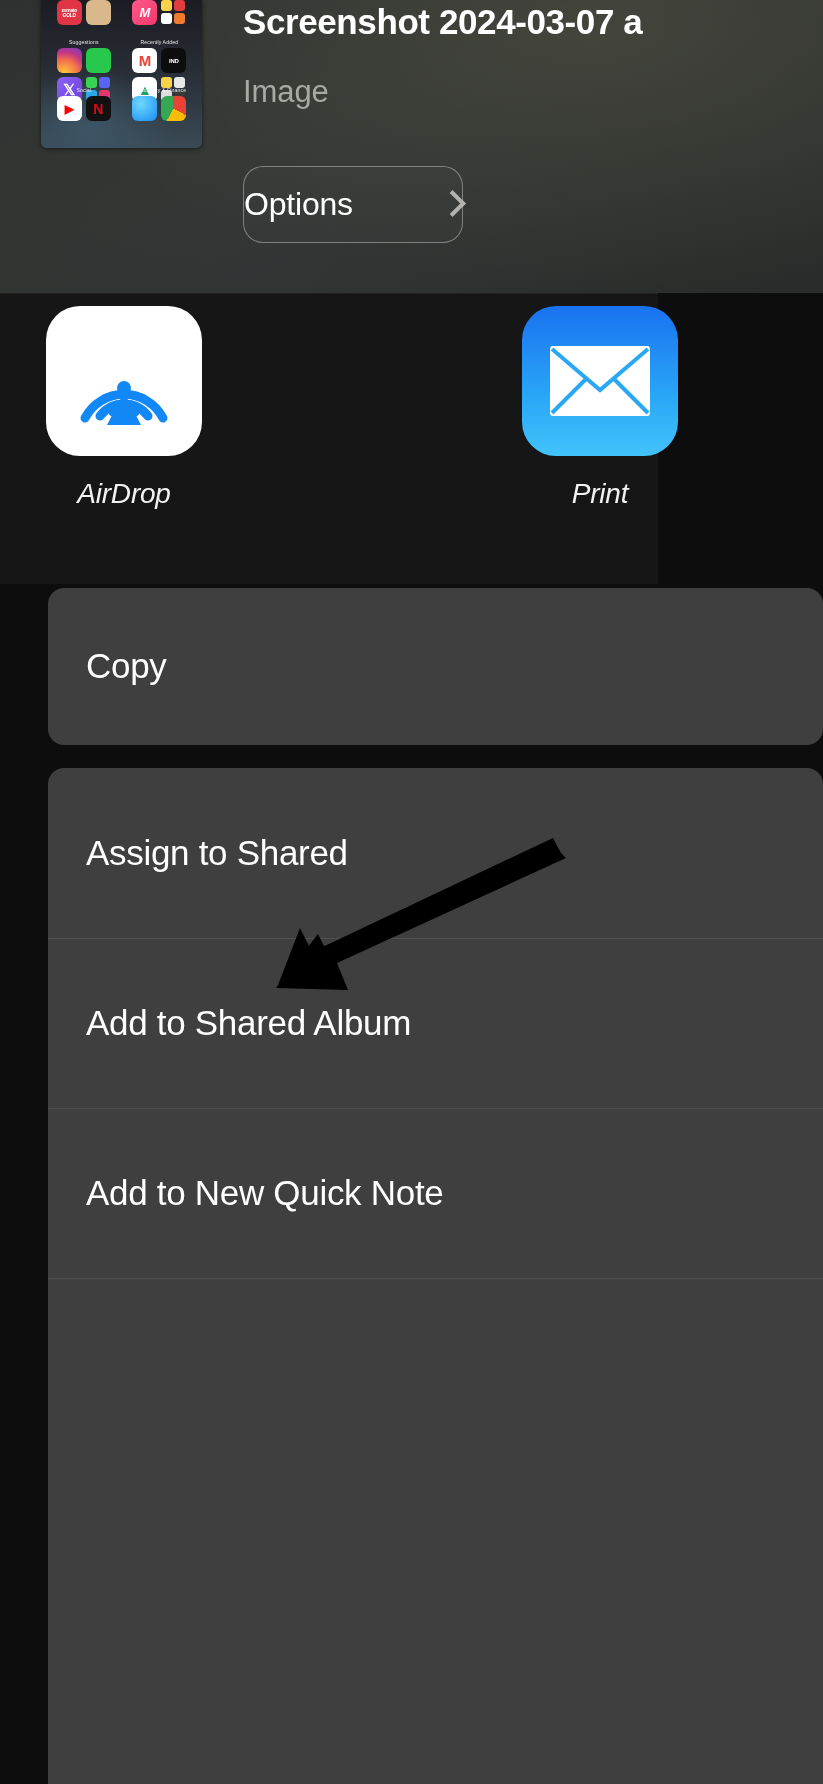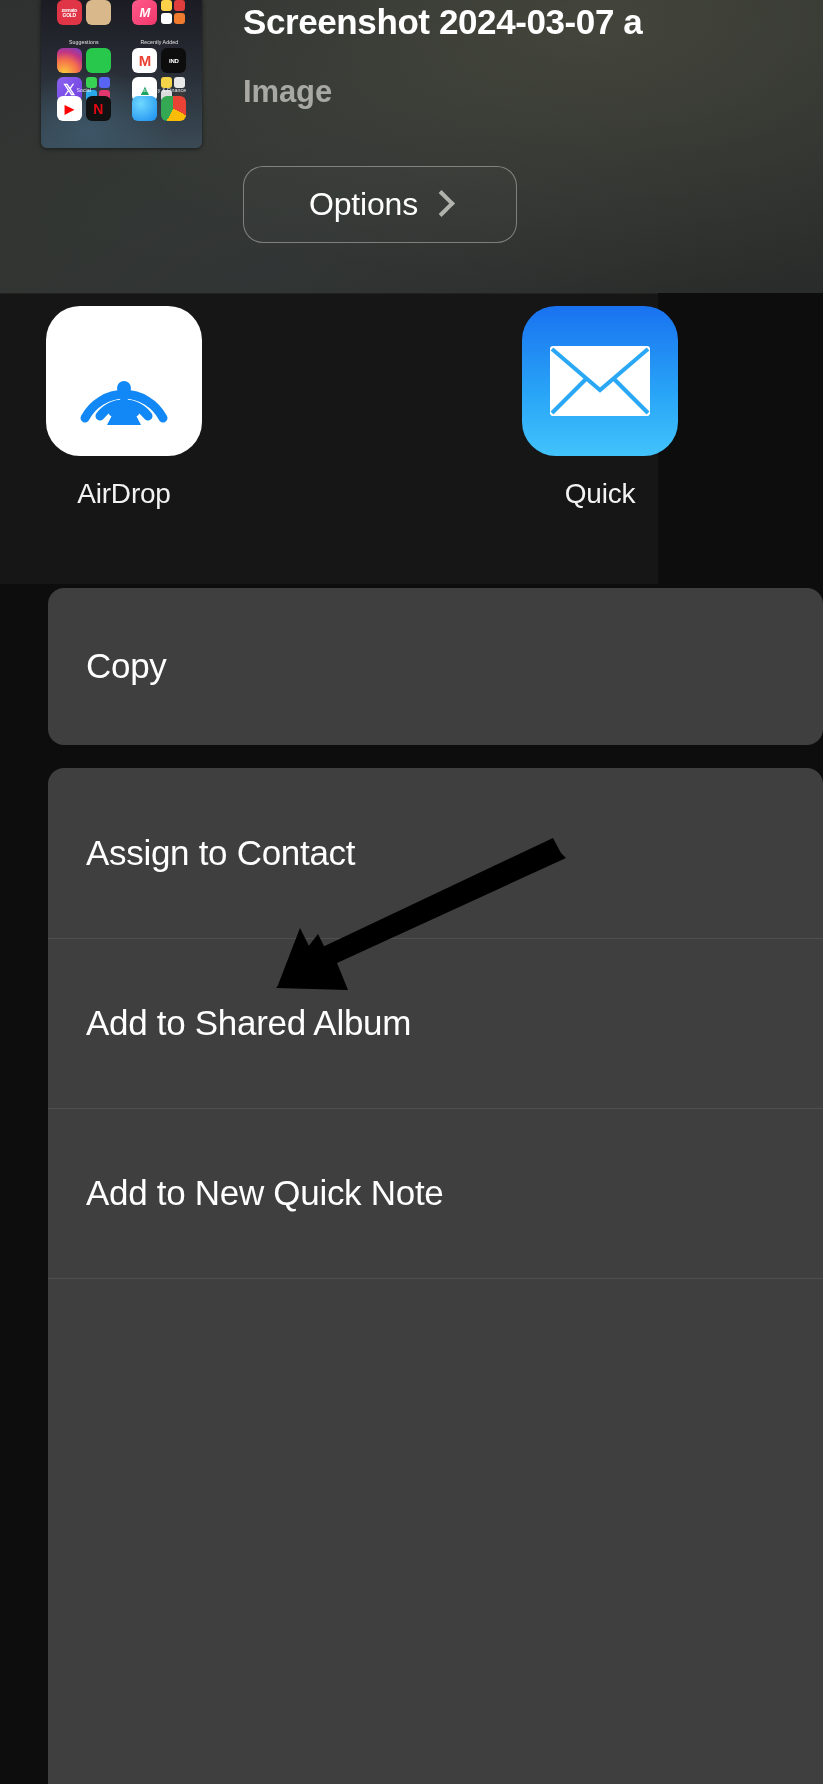--- a/index.html
+++ b/index.html
@@ -91,32 +91,31 @@
     color: #ffffff;
     white-space: nowrap;
     letter-spacing: -0.4px;
   }
   .hdr-sub {
     position: absolute;
     left: 243px; top: 74px;
     font-size: 31px;
     color: #a9a9a4;
     letter-spacing: -0.1px;
-    font-weight: bold;
   }
   .options-btn {
     position: absolute;
     left: 243px; top: 166px;
-    width: 274px; height: 77px;
+    width: 220px; height: 77px;
     border: 1.6px solid rgba(190,190,185,0.55);
     border-radius: 20px;
     box-sizing: border-box;
     display: flex;
     align-items: center;
-    justify-content: center;
+    justify-content: space-between;
     gap: 14px;
     background: rgba(255,255,255,0.015);
   }
   .options-label {
     font-size: 32px;
     color: #ffffff;
     letter-spacing: -0.2px;
   }
   .chev {
     width: 15px; height: 15px;
@@ -127,20 +126,21 @@
   }
 
   
   .approw {
     position: absolute;
     left: 0; top: 293px;
     width: 658px;
     height: 290px;
     background: #161616;
     border-top: 1px solid rgba(255,255,255,0.05);
+    font-style: italic;
   }
   .apptile {
     position: absolute;
     top: 12px;
     width: 156px;
   }
   .appicon {
     width: 156px; height: 150px;
     border-radius: 34px;
     position: relative;
@@ -343,33 +343,33 @@
     <div class="apptile" style="left:522px;">
       <div class="appicon ic-mail">
         <div class="env">
           <svg class="env-flap" viewBox="0 0 100 70">
             <path d="M2 3 L50 44 L98 3" fill="none" stroke="#2aa8f5" stroke-width="4"></path>
             <path d="M2 67 L36 33" fill="none" stroke="#2aa8f5" stroke-width="4"></path>
             <path d="M98 67 L64 33" fill="none" stroke="#2aa8f5" stroke-width="4"></path>
           </svg>
         </div>
       </div>
-      <div class="applabel">Quick</div>
+      <div class="applabel">Print</div>
     </div>
   </div>
 
   <div class="card card-a">
     <div class="row row-copy">
       <span class="row-label">Copy</span>
     </div>
   </div>
 
   <div class="card card-b">
     <div class="row">
-      <span class="row-label">Assign to Contact</span>
+      <span class="row-label">Assign to Shared</span>
     </div>
     <div class="row">
       <span class="row-label">Add to Shared Album</span>
     </div>
     <div class="row">
       <span class="row-label">Add to New Quick Note</span>
     </div>
     <div class="row"></div>
   </div>
 

